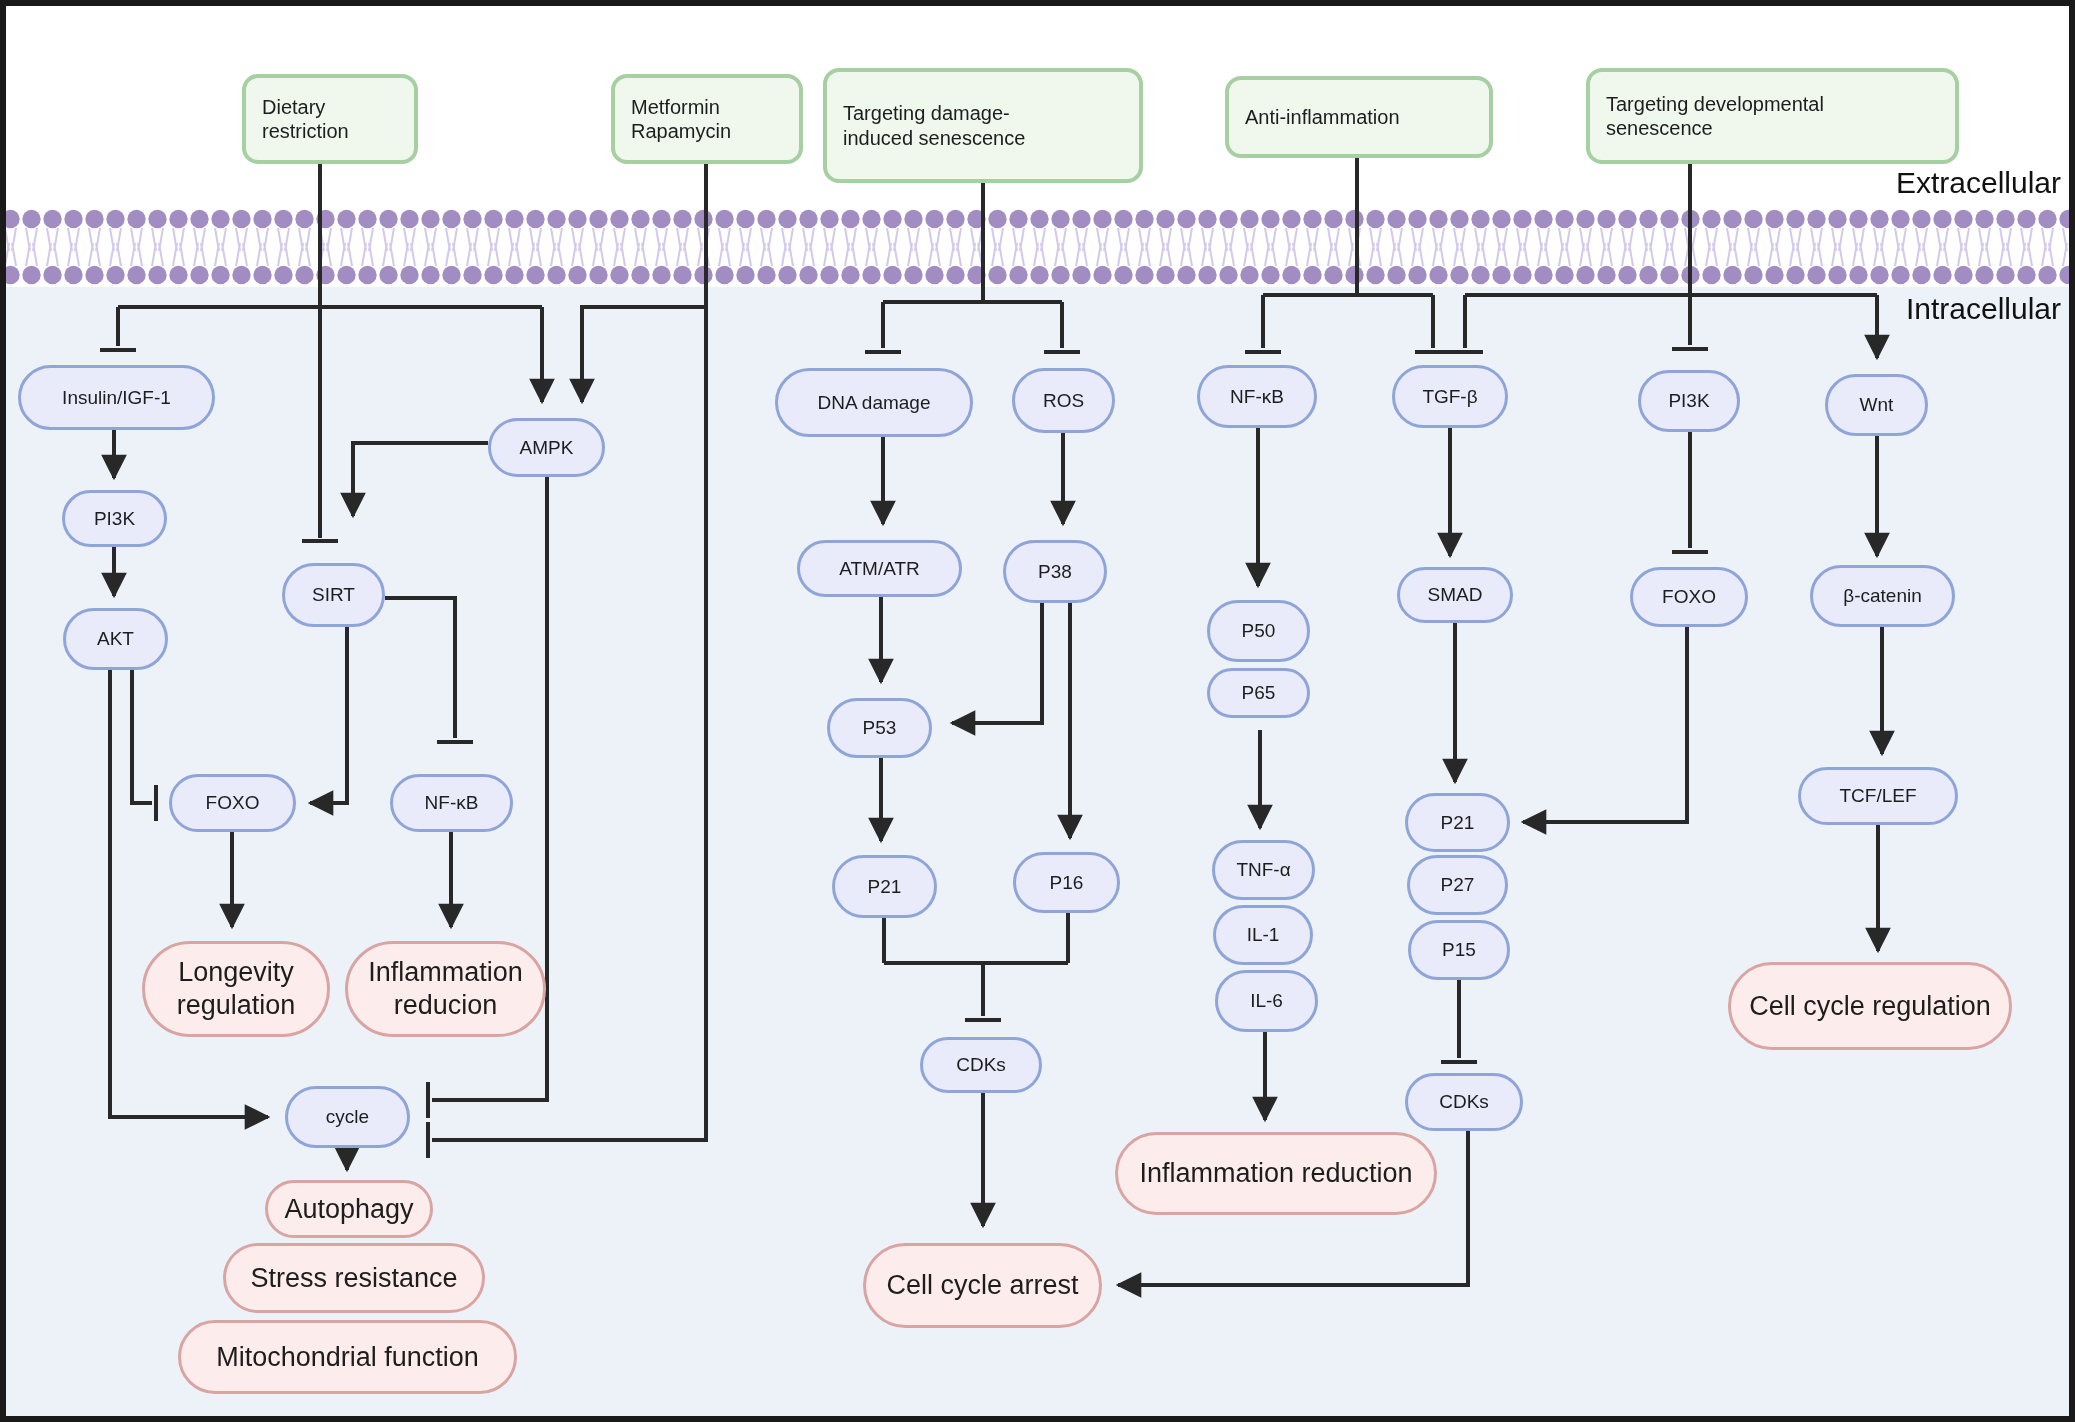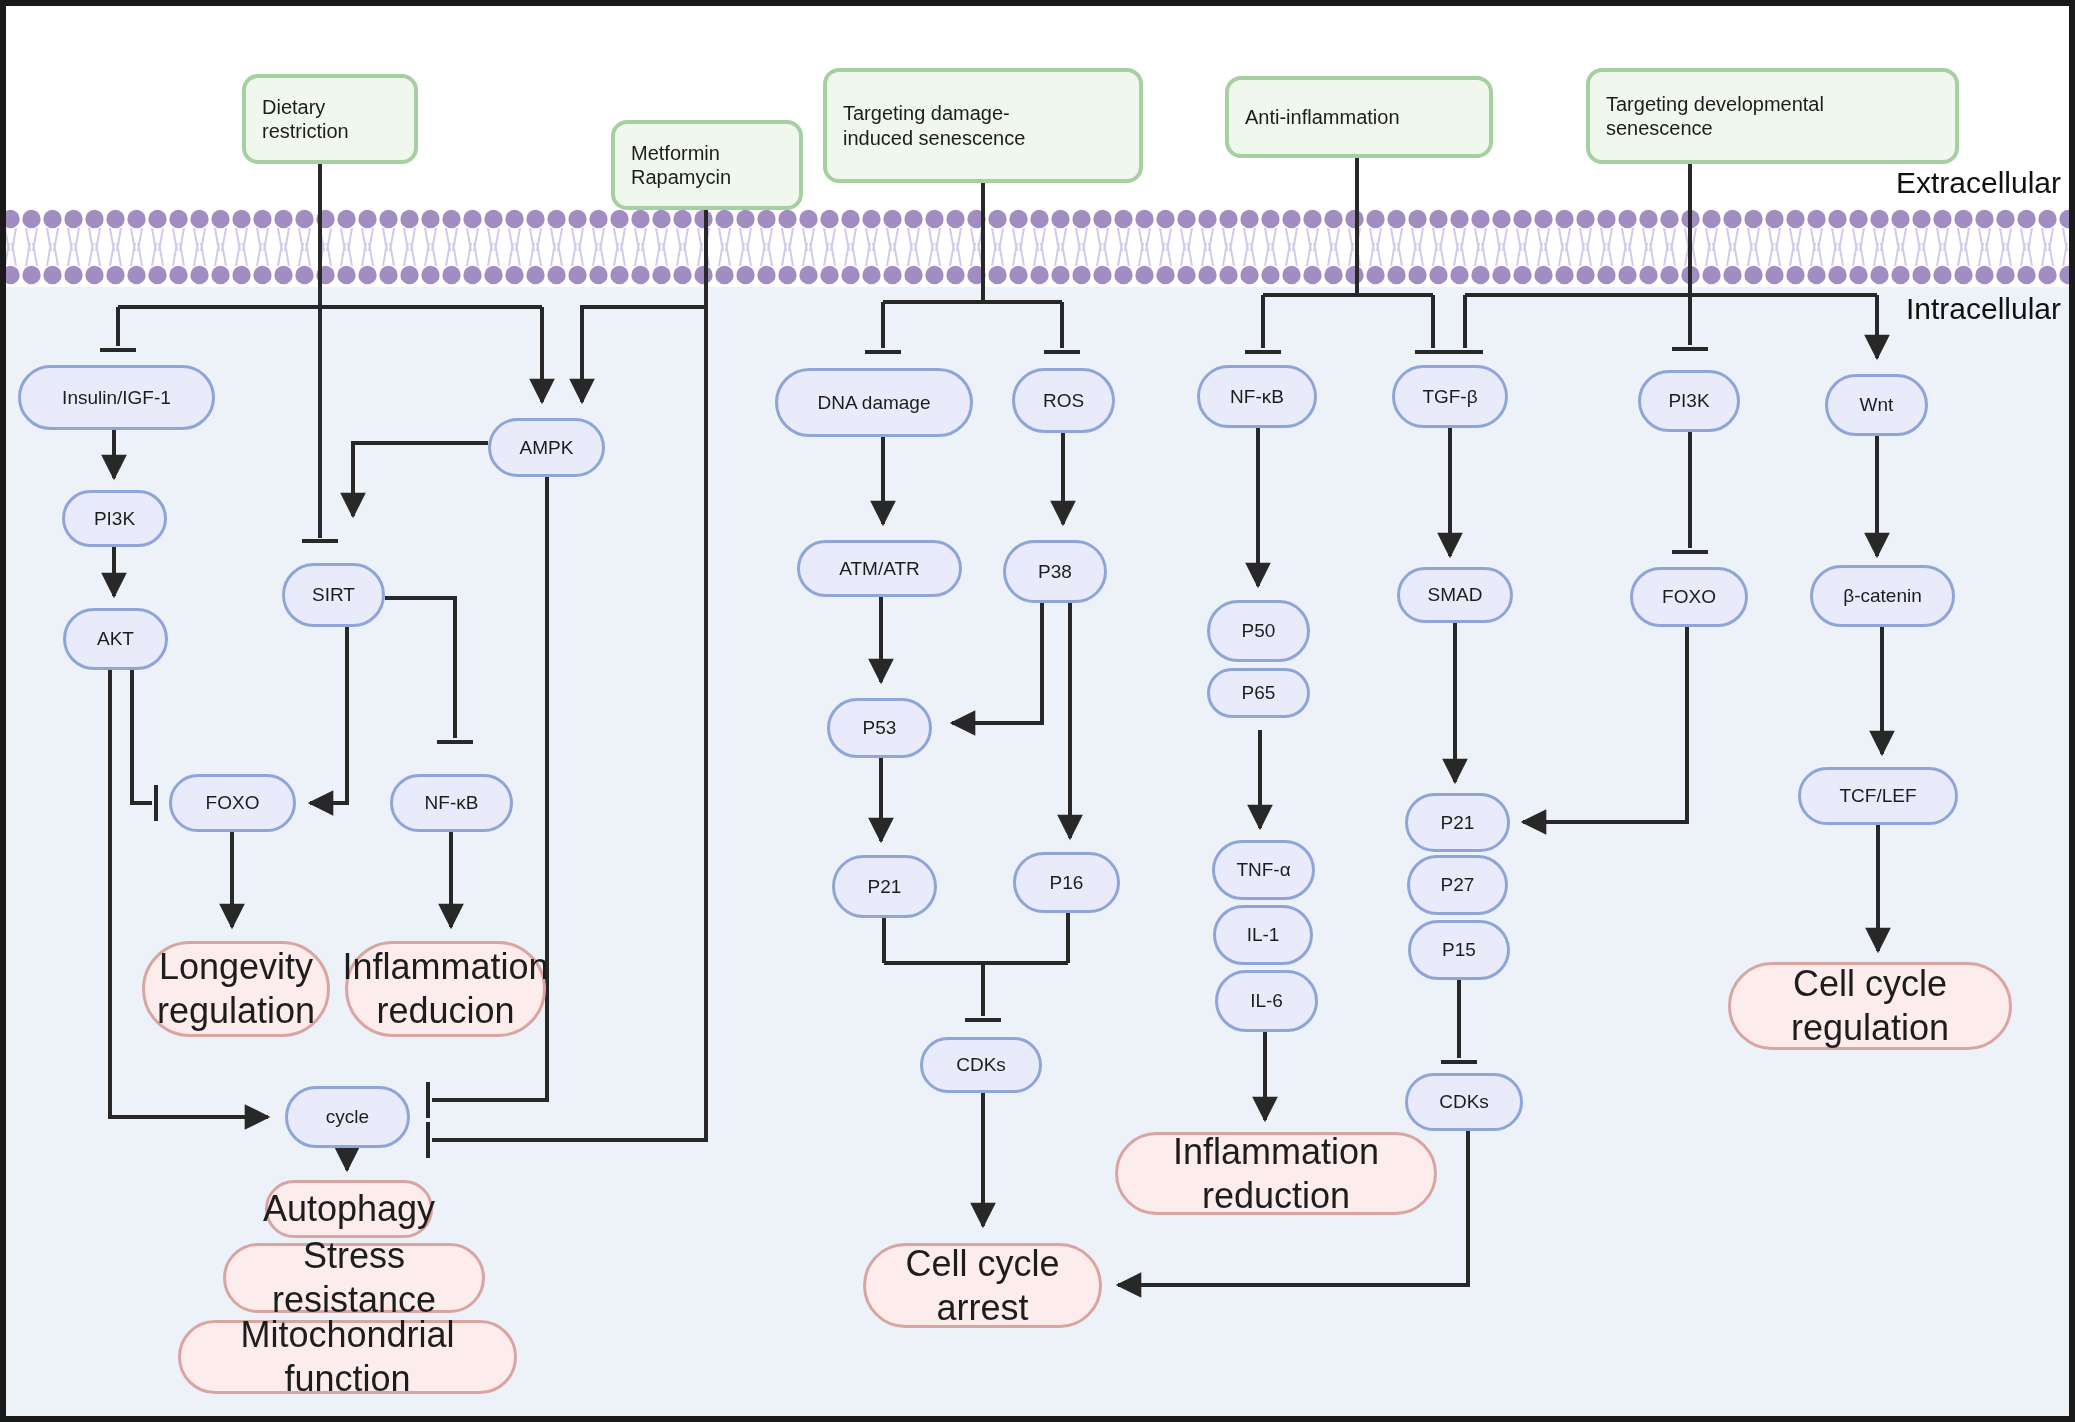--- a/index.html
+++ b/index.html
@@ -5,21 +5,21 @@
   html,body{margin:0;padding:0;background:#ffffff;font-family:"Liberation Sans", sans-serif;}
   #canvas{position:relative;width:2075px;height:1422px;overflow:hidden;background:#ffffff;}
   #pathway-svg{position:absolute;left:0;top:0;z-index:1;}
   .edge{stroke:var(--line,#282828);stroke-width:4;fill:none;stroke-linejoin:miter;}
   .node{position:absolute;z-index:2;box-sizing:border-box;display:flex;align-items:center;
         justify-content:center;text-align:center;white-space:pre-line;color:var(--text,#1d1d1d);
         line-height:1.22;}
   .node.protein{background:var(--protein-fill);border:3px solid var(--protein-border);
         border-radius:60px;font-size:19px;}
   .node.outcome{background:var(--outcome-fill);border:3px solid var(--outcome-border);
-        border-radius:60px;font-size:36px;text-align:center;}
+        border-radius:60px;font-size:27px;text-align:center;}
   .node.intervention{background:var(--intervention-fill);border:4px solid var(--intervention-border);
         border-radius:16px;font-size:20px;justify-content:flex-start;text-align:left;padding:0 16px;}
   .region-label{position:absolute;z-index:2;font-size:30px;color:#111;}
   #label-extracellular{right:14px;top:166px;}
   #label-intracellular{right:14px;top:292px;}
 </style>
 </head>
 <body>
 
 <div id="canvas">
@@ -99,21 +99,21 @@
 
     <rect x="3" y="3" width="2069" height="1416" fill="none" stroke="#1a1a1a" stroke-width="6"></rect>
   </svg>
 
   <div class="region-label" id="label-extracellular">Extracellular</div>
   <div class="region-label" id="label-intracellular">Intracellular</div>
 
   <div id="nodes">
       <div class="node intervention" style="left: 242px; top: 74px; width: 176px; height: 90px;">Dietary
 restriction</div>
-      <div class="node intervention" style="left: 611px; top: 74px; width: 192px; height: 90px; margin-top: 46px;">Metformin
+      <div class="node intervention" style="left: 611px; top: 74px; width: 192px; height: 90px;">Metformin
 Rapamycin</div>
       <div class="node intervention" style="left: 823px; top: 68px; width: 320px; height: 115px;">Targeting damage-
 induced senescence</div>
       <div class="node intervention" style="left: 1225px; top: 76px; width: 268px; height: 82px;">Anti-inflammation</div>
       <div class="node intervention" style="left: 1586px; top: 68px; width: 373px; height: 96px;">Targeting developmental
 senescence</div>
       <div class="node protein" style="left: 18px; top: 365px; width: 197px; height: 65px; border-radius: 32.5px;">Insulin/IGF-1</div>
       <div class="node protein" style="left: 62px; top: 490px; width: 105px; height: 57px; border-radius: 28.5px;">PI3K</div>
       <div class="node protein" style="left: 63px; top: 608px; width: 105px; height: 62px; border-radius: 31px;">AKT</div>
       <div class="node protein" style="left: 282px; top: 563px; width: 103px; height: 64px; border-radius: 32px;">SIRT</div>

